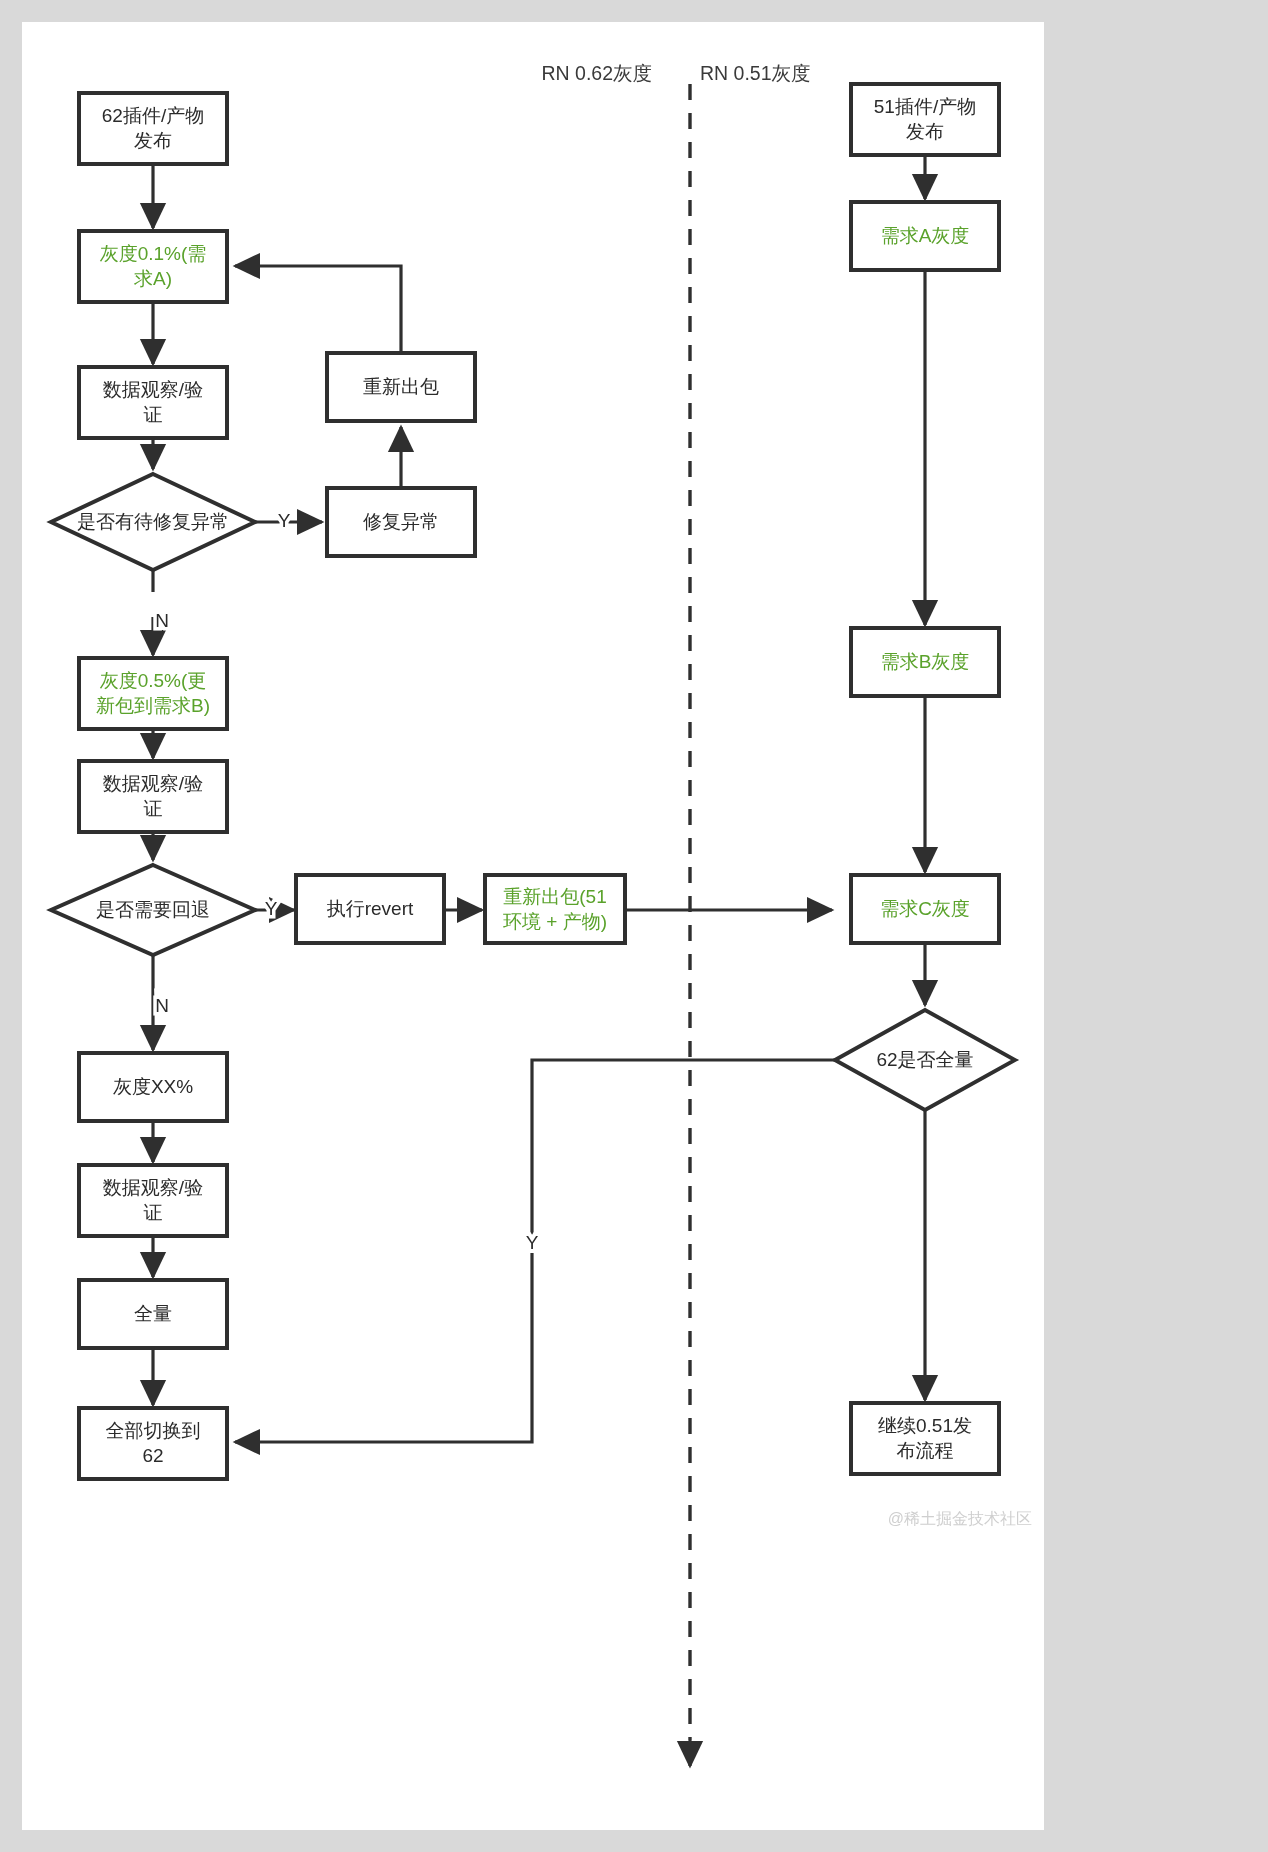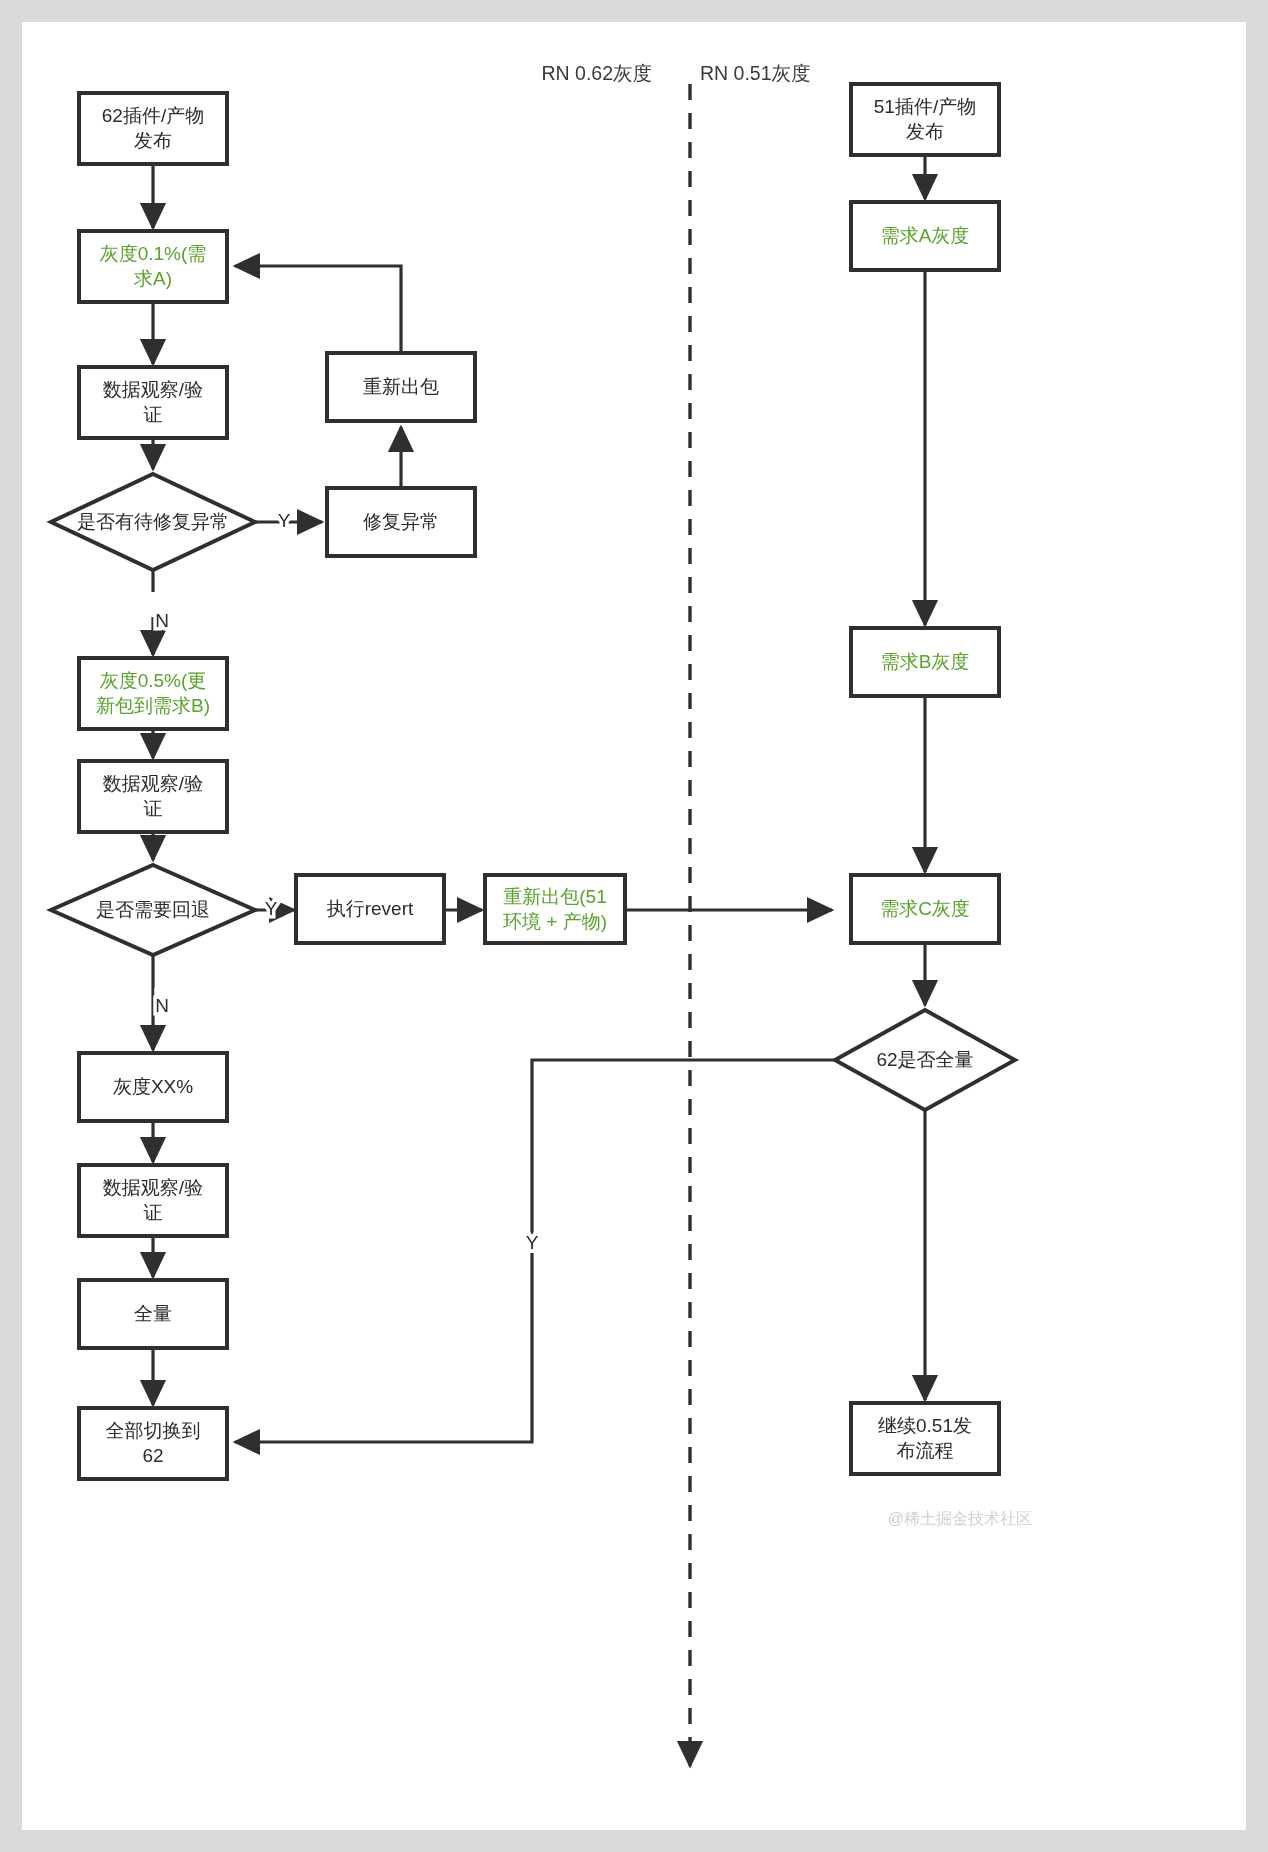--- a/index.html
+++ b/index.html
@@ -4,21 +4,21 @@
 <title>RN Gray Release Flowchart</title>
 <style>
   html, body {
     margin: 0;
     padding: 0;
     background: #d9d9d9;
     font-family: "Liberation Sans", "DejaVu Sans", sans-serif;
   }
   #page {
     position: relative;
-    width: 1246px;
+    width: 1044px;
     height: 1852px;
     background: #d9d9d9;
     overflow: hidden;
   }
   #canvas {
     position: absolute;
     left: 22px;
     top: 22px;
     width: 1224px;
     height: 1808px;

